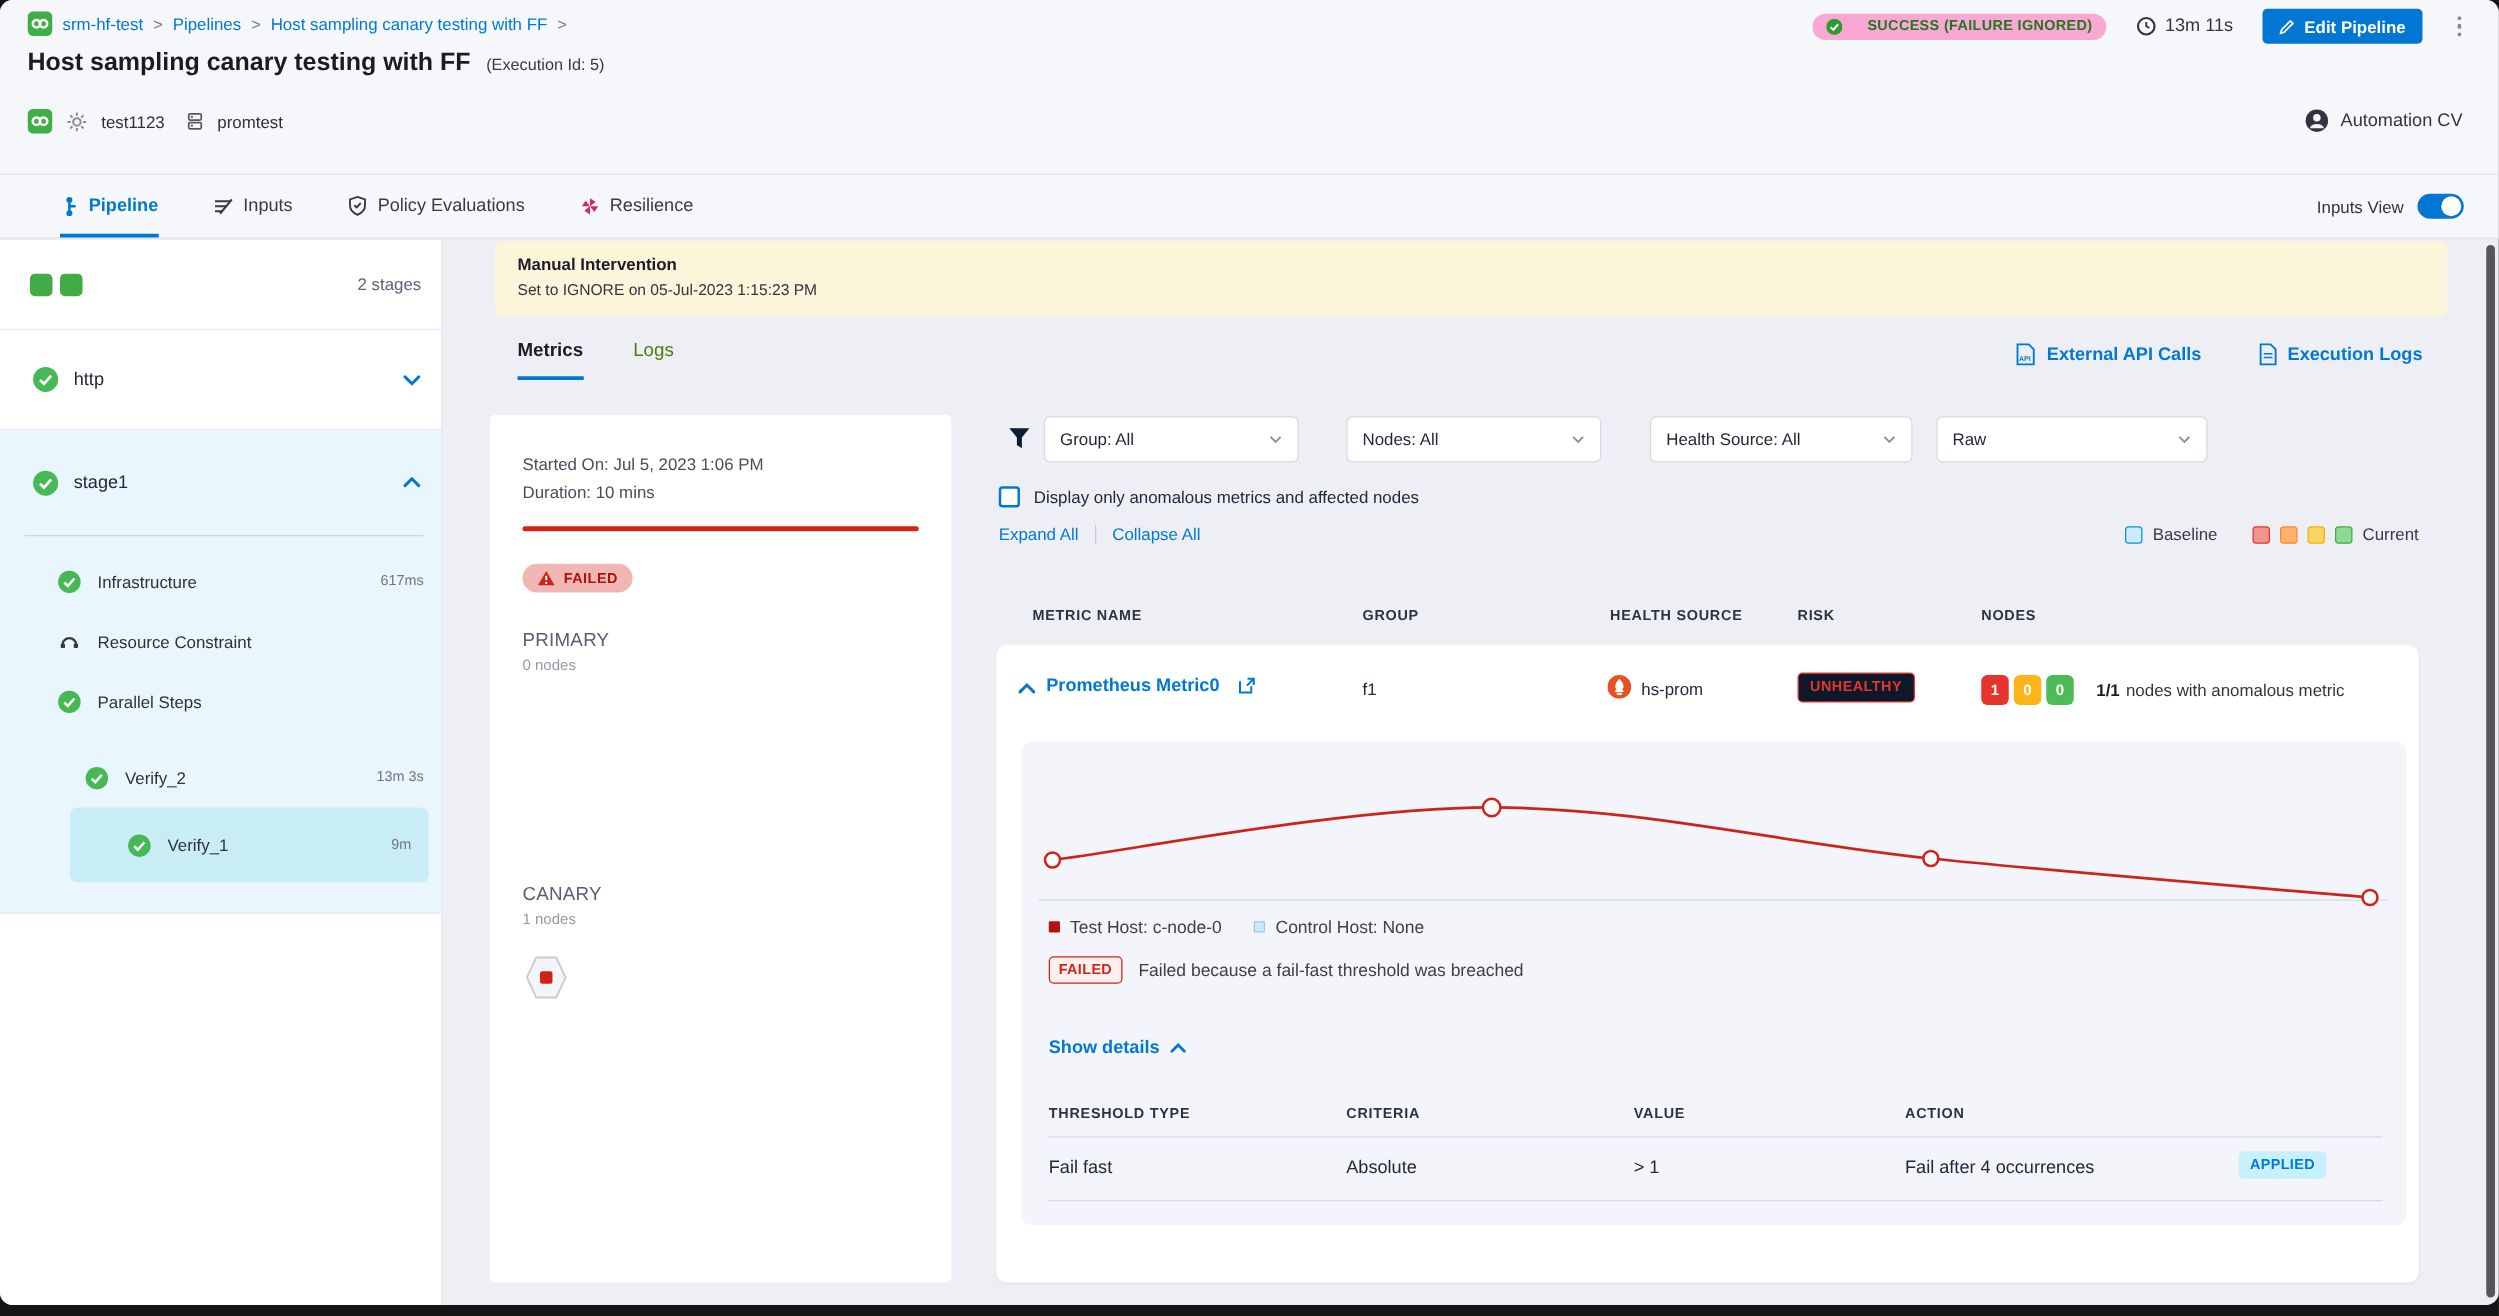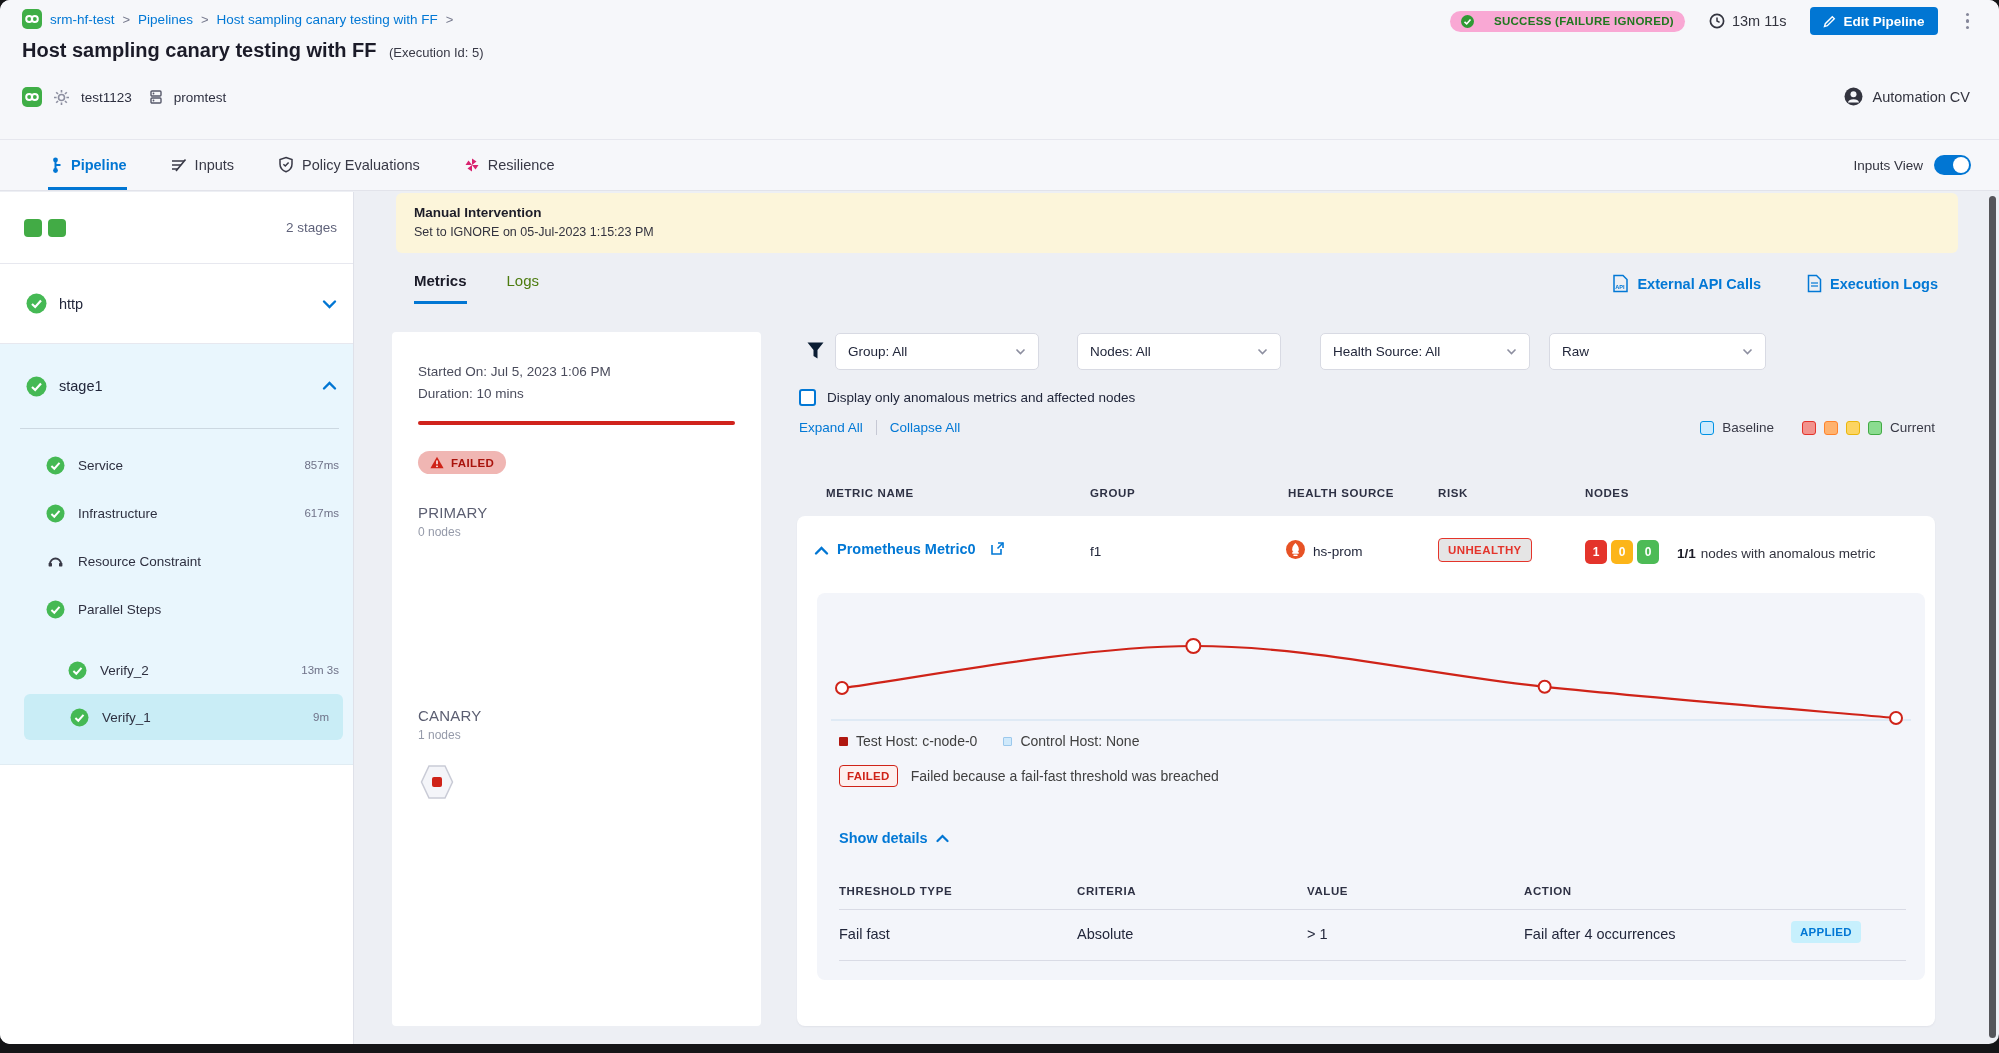--- a/index.html
+++ b/index.html
@@ -37,22 +37,22 @@
   .sb-stage{height:79px;padding:0 16px 0 26px;border-bottom:1px solid #e7e8ef;gap:12px;cursor:pointer}
   .sb-stage .lbl{font-size:14.5px;color:#22273b;flex:1}
   .stage1-block{background:#e9f6fd;border-bottom:1px solid #e0ecf3;padding-bottom:24px}
   .stage1-head{height:84px;padding:0 16px 0 26px;gap:12px;cursor:pointer}
   .stage1-head .lbl{font-size:14.5px;color:#22273b;flex:1}
   .sb-div{height:1px;background:#ccd8e1;margin:0 14px 12px 20px}
   .step{height:48px;padding:0 14px 0 46px;gap:13px;cursor:pointer}
   .step .lbl{font-size:13.5px;color:#2e3040;flex:1}
   .dur{font-size:11.5px;color:#6f7288}
   .verify{margin-left:22px}
-  .step.selected{background:#c9edf6;border-radius:6px;margin-left:24px;margin-right:10px;
-    height:46px}
+  .step.selected{background:#c9edf6;border-radius:6px;margin-left:56px;margin-right:10px;
+    height:60px}
   .banner{position:absolute;left:396px;top:193px;width:1562px;height:60px;background:#fcf5da;
     border-radius:6px;box-sizing:border-box;padding:10px 18px}
   .banner b{font-size:13.5px;color:#1d1d28}
   .banner div{font-size:12.5px;color:#33333f;margin-top:4px}
   .vtab{font-size:15px;color:#4d7c0f;padding-bottom:12px;border-bottom:3px solid transparent;cursor:pointer}
   .vtab.active{color:#1b1b28;font-weight:bold;border-bottom-color:#0176d3}
   .right-link{gap:8px;cursor:pointer}
   .right-link span{color:#0278d5;font-size:14.5px;font-weight:bold}
   .summary-card{position:absolute;left:392px;top:332px;width:369px;height:694px;background:#fff;
     border-radius:4px;box-sizing:border-box;padding:32px 26px;}
@@ -78,21 +78,21 @@
   .sw-r{background:#f2938d;border:1px solid #e4342b}
   .sw-o{background:#ffb26e;border:1px solid #ff832b}
   .sw-y{background:#fcd462;border:1px solid #eab60c}
   .sw-g{background:#8bdc90;border:1px solid #42ab45}
   .th{position:absolute;top:487px;font-size:11.5px;font-weight:bold;color:#2e3144;letter-spacing:.6px}
   .metric-card{position:absolute;left:797px;top:516px;width:1138px;height:510px;background:#fff;
     border-radius:8px;box-shadow:0 1px 2px rgba(40,41,61,.06);}
   .m-link{font-size:14.5px;color:#0278d5;font-weight:bold;cursor:pointer}
   .m-cell{font-size:13.5px;color:#22273b}
   .unhealthy{border:1.5px solid #e4342b;color:#e4342b;font-size:11.5px;font-weight:bold;
-    border-radius:4px;padding:5px 9px;letter-spacing:.4px;background:#e5e5e5}
+    border-radius:4px;padding:5px 9px;letter-spacing:.4px;background:#0f172a}
   .chip{width:22px;height:24px;border-radius:5px;color:#fff;font-size:12px;font-weight:bold;
     display:inline-flex;align-items:center;justify-content:center}
   .chip-r{background:#e4342b}.chip-a{background:#fcb519}.chip-g{background:#4dbb56}
   .note-b{font-size:13.5px;font-weight:bold;color:#1d1d28}
   .note-n{font-size:13.5px;color:#33343f;margin-left:5px}
   .chart-card{position:absolute;left:20px;top:77px;width:1108px;height:387px;background:#f3f5fa;border-radius:8px}
   .lg-sq{width:9px;height:9px;display:inline-block;border-radius:1px}
   .failbadge{border:1.5px solid #cf2318;color:#cf2318;background:#fdf0ef;font-size:11.5px;
     font-weight:bold;border-radius:4px;padding:4px 7px;letter-spacing:.3px}
   .ft{font-size:14px;color:#404040}
@@ -278,28 +278,20 @@
             <polyline points="2,7.5 7.5,2 13,7.5" fill="none" stroke="#0176d3" stroke-width="2.4" stroke-linecap="round"></polyline>
           </svg>
       </div>
       <div class="sb-div"></div>
 
       <div class="flex step">
         <svg width="19" height="19">
             <circle cx="9.5" cy="9.5" r="9" fill="#45b954"></circle>
             <polyline points="5.4,10 8.3,12.7 13.5,6.8" fill="none" stroke="#fff" stroke-width="2"></polyline>
           </svg>
-        <span class="lbl">Service</span>
-        <span class="dur">857ms</span>
-      </div>
-      <div class="flex step">
-        <svg width="19" height="19">
-            <circle cx="9.5" cy="9.5" r="9" fill="#45b954"></circle>
-            <polyline points="5.4,10 8.3,12.7 13.5,6.8" fill="none" stroke="#fff" stroke-width="2"></polyline>
-          </svg>
         <span class="lbl">Infrastructure</span>
         <span class="dur">617ms</span>
       </div>
       <div class="flex step">
         <svg width="19" height="19">
             <path d="M4 12 A5.5 5.5 0 0 1 15 12" fill="none" stroke="#383946" stroke-width="1.8"></path>
             <rect x="2.6" y="11" width="3.4" height="3.4" rx="0.6" fill="#383946"></rect>
             <rect x="13" y="11" width="3.4" height="3.4" rx="0.6" fill="#383946"></rect>
           </svg>
         <span class="lbl">Resource Constraint</span>

